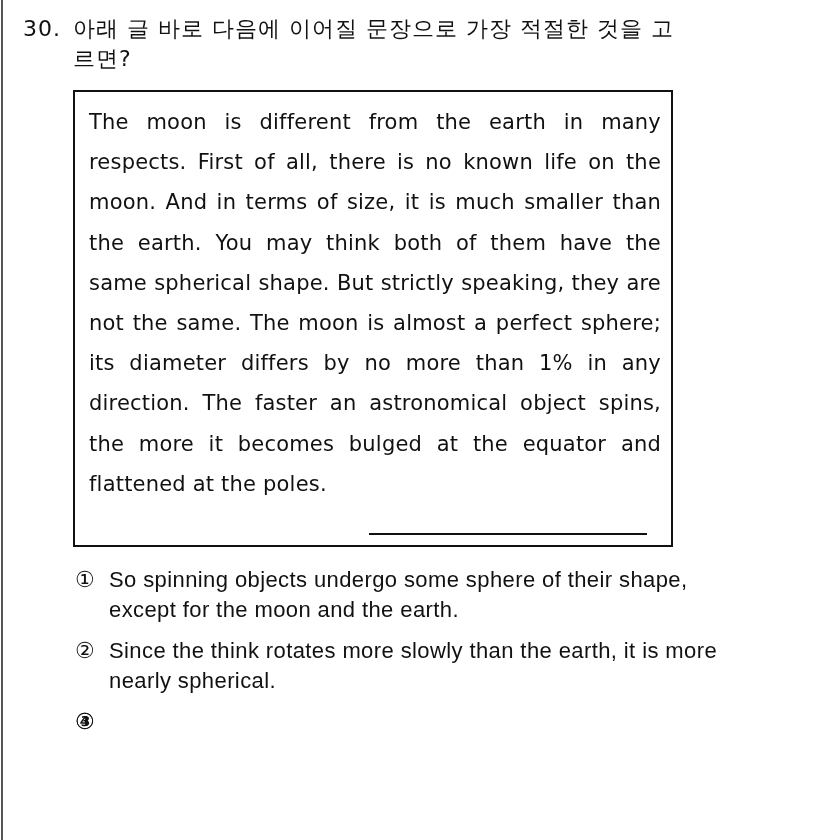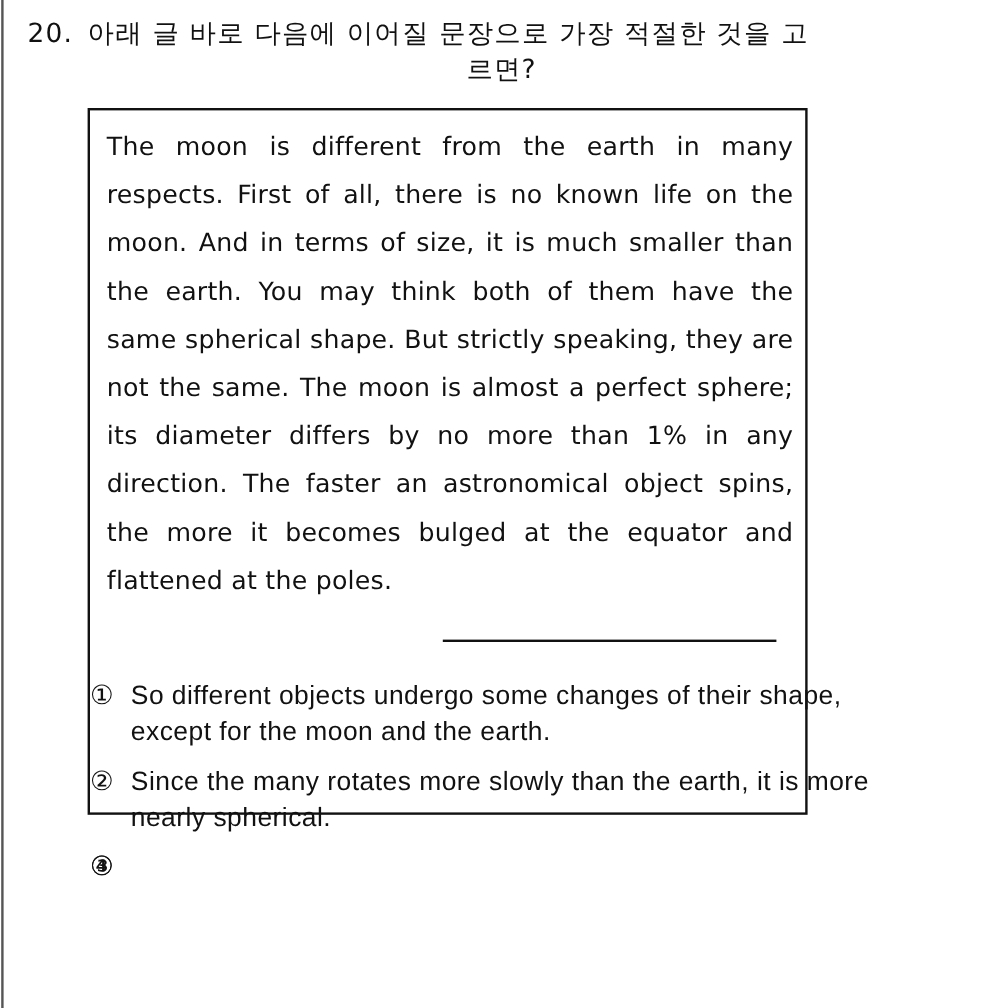--- a/index.html
+++ b/index.html
@@ -11,24 +11,24 @@
     }
     .left-rule {
       position: absolute; left: 1px; top: 0; width: 2px; height: 840px;
       background: #555555;
     }
     .question {
       position: absolute; left: 23px; top: 14px; width: 740px;
       font-size: 22px; line-height: 30px; letter-spacing: 1px;
     }
     .q-num { display: inline-block; width: 50px; }
-    .q-line2 { padding-left: 50px; display: block; text-align: center; }
+    .q-line2 { padding-left: 50px; display: block; }
     .passage-box {
       position: absolute; left: 73px; top: 90px;
-      width: 600px; height: 589px;
+      width: 600px; height: 457px;
       border: 2px solid #111111; box-sizing: border-box;
     }
     .passage {
       position: absolute; left: 14px; top: 10px; width: 572px;
       font-family: "DejaVu Sans", sans-serif;
       font-size: 21px; line-height: 40.2px;
       text-align: justify; text-align-last: left;
       letter-spacing: 0.2px;
     }
     .blank {
@@ -44,37 +44,37 @@
     .option-marker {
       position: absolute; left: 0; top: 0; width: 28px;
     }
   </style>
 </head>
 <body>
 
 <div class="left-rule"></div>
 
 <div class="question">
-  <span class="q-num">20.</span><span>아래 글 바로 다음에 이어질 문장으로 가장 적절한 것을 고</span>
+  <span class="q-num">30.</span><span>아래 글 바로 다음에 이어질 문장으로 가장 적절한 것을 고</span>
   <span class="q-line2">르면?</span>
 </div>
 
 <div class="passage-box">
   <div class="passage">The moon is different from the earth in many respects. First of all, there is no known life on the moon. And in terms of size, it is much smaller than the earth. You may think both of them have the same spherical shape. But strictly speaking, they are not the same. The moon is almost a perfect sphere; its diameter differs by no more than 1% in any direction. The faster an astronomical object spins, the more it becomes bulged at the equator and flattened at the poles.</div>
   <div class="blank"></div>
 </div>
 
 <div class="options">
   <div class="option">
     <span class="option-marker">①</span>
-    <span>So different objects undergo some changes of their shape, except for the moon and the earth.</span>
+    <span>So spinning objects undergo some sphere of their shape, except for the moon and the earth.</span>
   </div>
   <div class="option">
     <span class="option-marker">②</span>
-    <span>Since the many rotates more slowly than the earth, it is more nearly spherical.</span>
+    <span>Since the think rotates more slowly than the earth, it is more nearly spherical.</span>
   </div>
   <div class="option">
     <span class="option-marker">③</span>
   </div>
   <div class="option">
     <span class="option-marker">④</span>
   </div>
 </div>
 
 </body></html>

